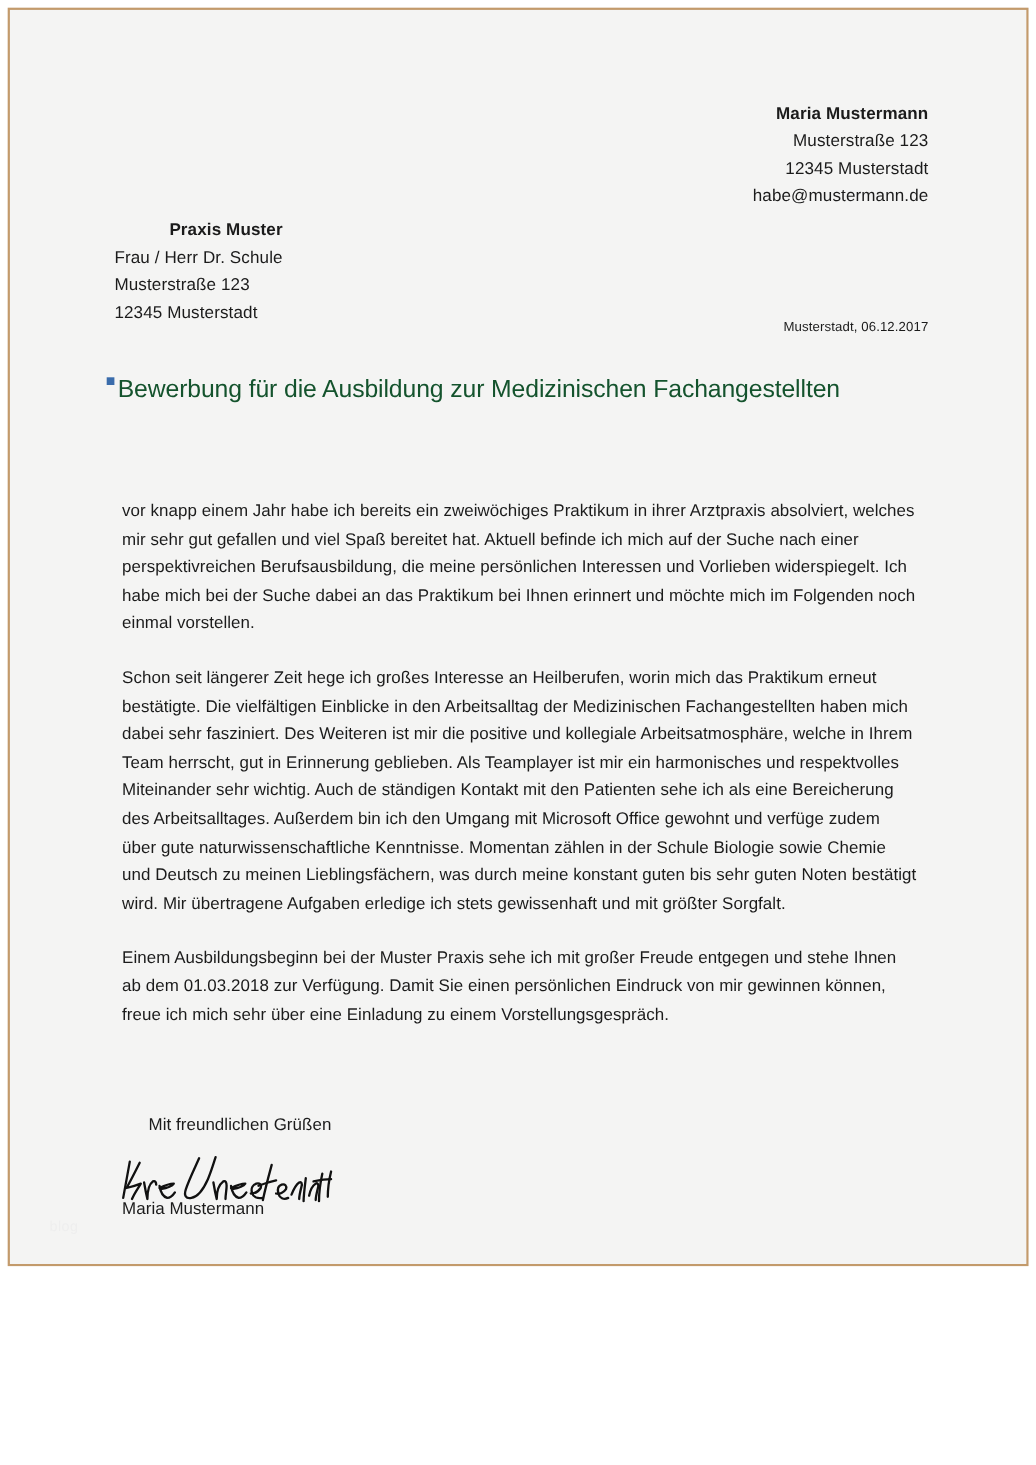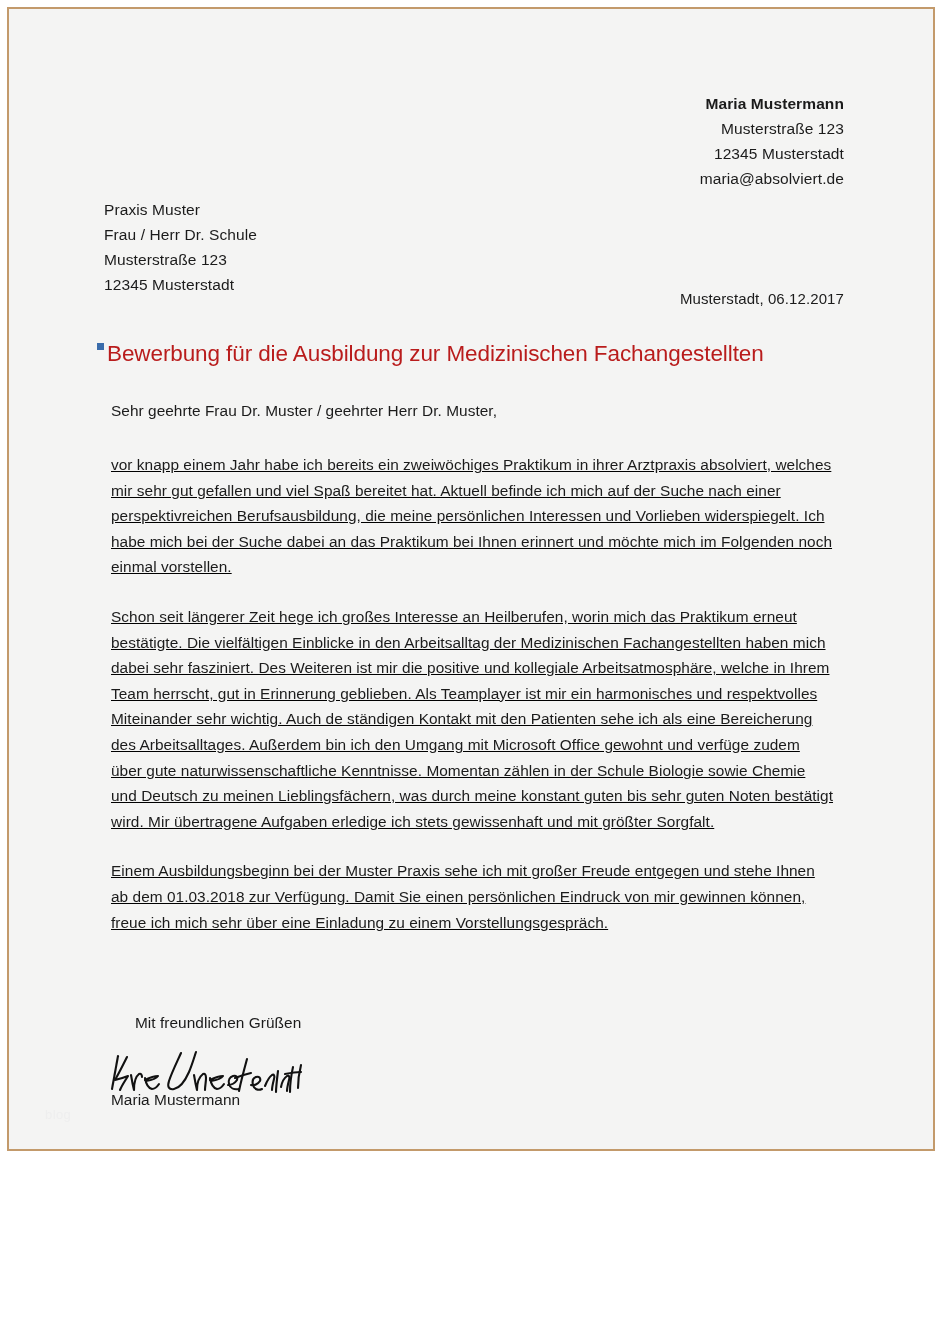--- a/index.html
+++ b/index.html
@@ -68,39 +68,40 @@
   .recipient-block {
     position: absolute;
     left: 95px;
     top: 188px;
     font-size: 15.5px;
     line-height: 25px;
     color: #1b1b1b;
     letter-spacing: .1px;
   }
   .recipient-block .recipient-name {
-    font-weight: normal;
+    font-weight: bold;
+    text-align: right;
   }
 
   .date-line {
     position: absolute;
     right: 89px;
     top: 281px;
-    font-size: 15px;
+    font-size: 12px;
     color: #1b1b1b;
     letter-spacing: .1px;
     margin-left: 29px;
   }
 
   .subject-line {
     position: absolute;
     left: 88px;
     top: 332px;
     font-size: 22.5px;
-    color: #b91c1c;
+    color: #14532d;
     letter-spacing: -.1px;
     white-space: nowrap;
   }
   .subject-bullet {
     display: inline-block;
     width: 7px;
     height: 7px;
     background: #3a6cab;
     vertical-align: 11px;
     margin-right: 3px;
@@ -116,21 +117,20 @@
     font-size: 15.4px;
     color: #1b1b1b;
     letter-spacing: .05px;
   }
 
   .body-paragraphs {
     position: absolute;
     left: 102px;
     top: 443px;
     width: 722px;
-    text-decoration: underline;
   }
   .body-paragraphs p {
     margin: 0 0 24px 0;
     font-size: 15.4px;
     line-height: 25.6px;
     color: #1b1b1b;
     letter-spacing: .05px;
     text-align: left;
   }
 
@@ -182,37 +182,36 @@
 <div class="page-outer">
   <div class="page-border">
     <div class="page-inner">
 
       <div class="letter">
 
         <div class="sender-block">
           <div class="sender-name">Maria Mustermann</div>
           <div>Musterstraße 123</div>
           <div>12345 Musterstadt</div>
-          <div>maria@absolviert.de</div>
+          <div>habe@mustermann.de</div>
         </div>
 
         <div class="recipient-block">
           <div class="recipient-name">Praxis Muster</div>
           <div>Frau / Herr Dr. Schule</div>
           <div>Musterstraße 123</div>
           <div>12345 Musterstadt</div>
         </div>
 
         <div class="date-line">Musterstadt, 06.12.2017</div>
 
         <div class="subject-line">
           <span class="subject-bullet"></span><span class="subject-text">Bewerbung für die Ausbildung zur Medizinischen Fachangestellten</span>
         </div>
 
-        <div class="salutation">Sehr geehrte Frau Dr. Muster / geehrter Herr Dr. Muster,</div>
 
         <div class="body-paragraphs">
           <p>vor knapp einem Jahr habe ich bereits ein zweiwöchiges Praktikum in ihrer Arztpraxis absolviert, welches mir sehr gut gefallen und viel Spaß bereitet hat. Aktuell befinde ich mich auf der Suche nach einer perspektivreichen Berufsausbildung, die meine persönlichen Interessen und Vorlieben widerspiegelt. Ich habe mich bei der Suche dabei an das Praktikum bei Ihnen erinnert und möchte mich im Folgenden noch einmal vorstellen.</p>
           <p>Schon seit längerer Zeit hege ich großes Interesse an Heilberufen, worin mich das Praktikum erneut bestätigte. Die vielfältigen Einblicke in den Arbeitsalltag der Medizinischen Fachangestellten haben mich dabei sehr fasziniert. Des Weiteren ist mir die positive und kollegiale Arbeitsatmosphäre, welche in Ihrem Team herrscht, gut in Erinnerung geblieben. Als Teamplayer ist mir ein harmonisches und respektvolles Miteinander sehr wichtig. Auch de ständigen Kontakt mit den Patienten sehe ich als eine Bereicherung des Arbeitsalltages. Außerdem bin ich den Umgang mit Microsoft Office gewohnt und verfüge zudem über gute naturwissenschaftliche Kenntnisse. Momentan zählen in der Schule Biologie sowie Chemie und Deutsch zu meinen Lieblingsfächern, was durch meine konstant guten bis sehr guten Noten bestätigt wird. Mir übertragene Aufgaben erledige ich stets gewissenhaft und mit größter Sorgfalt.</p>
           <p>Einem Ausbildungsbeginn bei der Muster Praxis sehe ich mit großer Freude entgegen und stehe Ihnen ab dem 01.03.2018 zur Verfügung. Damit Sie einen persönlichen Eindruck von mir gewinnen können, freue ich mich sehr über eine Einladung zu einem Vorstellungsgespräch.</p>
         </div>
 
         <div class="closing">Mit freundlichen Grüßen</div>
 
         <div class="signature-image" title="Ihre Unterschrift">

